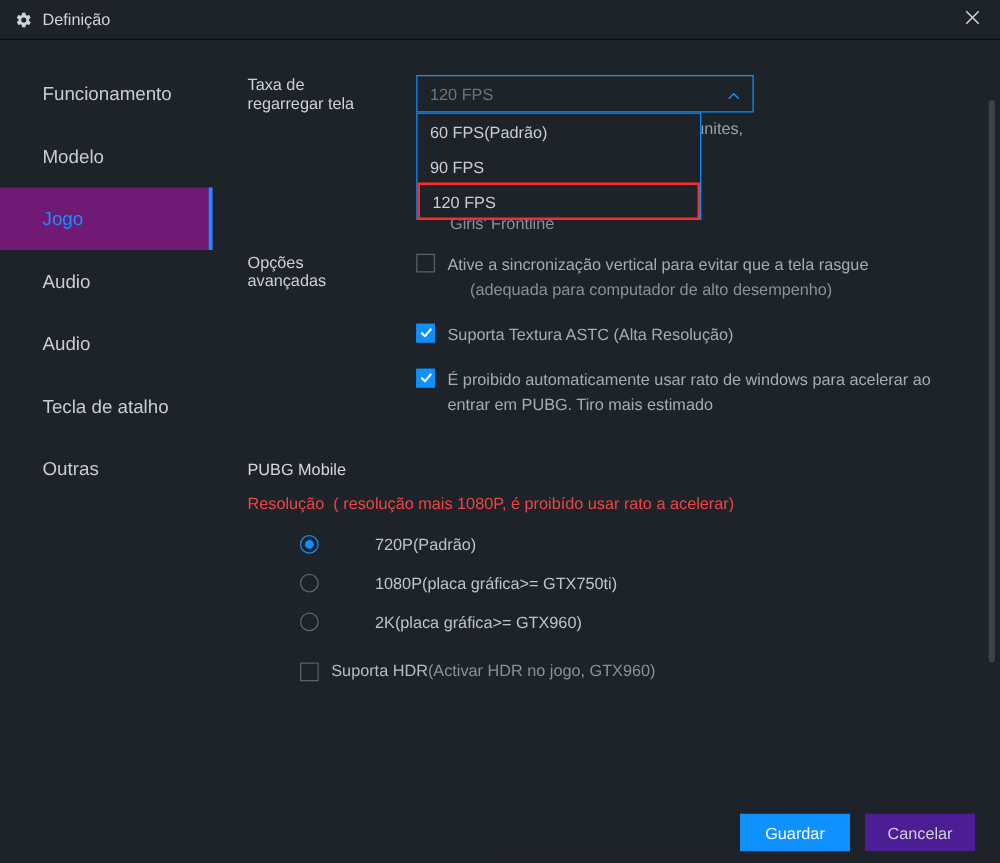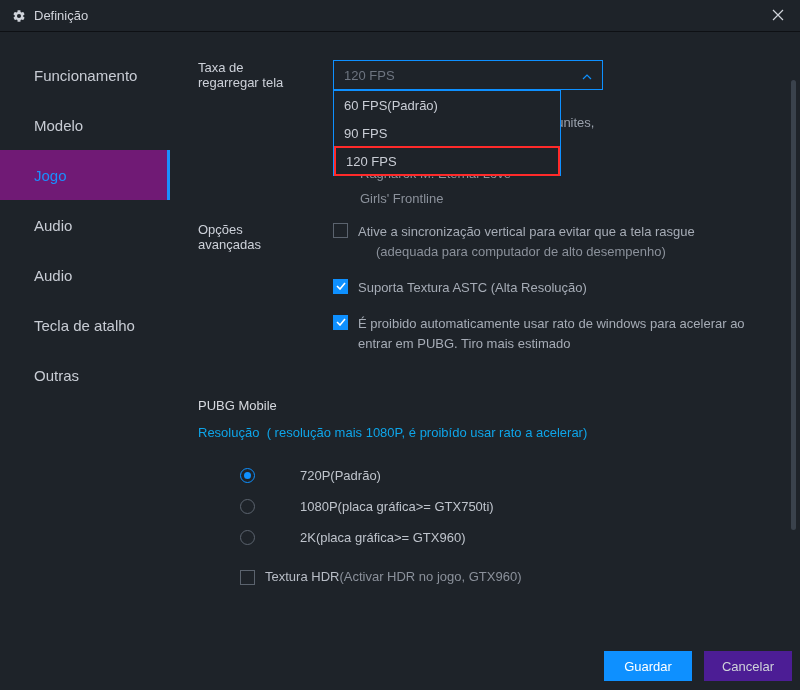--- a/index.html
+++ b/index.html
@@ -43,21 +43,21 @@
 }
 .main {
   flex: 1; position: relative;
   padding: 28px 20px 0 28px;
   overflow: hidden;
 }
 .scrollbar {
   position: absolute; right: 4px; top: 48px; width: 5px; height: 450px;
   background: #3a424c; border-radius: 3px;
 }
-.row { display: flex; margin-bottom: 28px; }
+.row { display: flex; margin-bottom: 8px; }
 .label-col { width: 135px; color: #cdd1d9; }
 .content-col { flex: 1; color: #9aa1ac; }
 .dropdown {
   position: relative;
   width: 270px;
   height: 30px;
   border: 1px solid #0e90ff;
   display: flex; align-items: center;
   padding: 0 10px;
   color: #6e7580;
@@ -94,42 +94,42 @@
   display: flex; align-items: center; justify-content: center;
 }
 .checkbox.checked {
   background: #0e90ff; border-color: #0e90ff;
 }
 .checkbox.checked svg { display: block; }
 .checkbox svg { display: none; }
 .opt-text { color: #a6acb6; line-height: 1.55; }
 .opt-text .sub { color: #8b919b; }
 .section-title { color: #d6d9df; margin: 18px 0 12px 0; font-size: 13px; }
-.res-note { color: #0ea5e9; margin-bottom: 28px; }
+.res-note { color: #ef4444; margin-bottom: 18px; }
 .radio-group { padding-left: 42px; }
 .radio-row { display: flex; align-items: center; margin-bottom: 16px; cursor: pointer; gap: 35px; }
 .radio {
   width: 15px; height: 15px; border-radius: 50%;
   border: 1.5px solid #5b636e;
   margin-right: 10px; flex-shrink: 0;
   display: flex; align-items: center; justify-content: center;
 }
 .radio.checked { border-color: #0e90ff; }
 .radio.checked::after {
   content: ""; width: 7px; height: 7px; border-radius: 50%;
   background: #0e90ff;
 }
 .radio-label { color: #bfc4cc; }
 .hdr-row { display: flex; align-items: center; margin-top: 22px; padding-left: 42px; }
 .hdr-row .opt-text { color: #b8bdc6; }
 .hdr-row .paren { color: #83899343; color:#8b919b; }
 .footer {
   height: 48px;
   display: flex; align-items: center; justify-content: flex-end;
-  padding-right: 8px;
+  padding-right: 20px;
   gap: 12px;
 }
 .btn {
   width: 88px; height: 30px;
   display: flex; align-items: center; justify-content: center;
   cursor: pointer;
   font-size: 13px;
 }
 .btn.primary { background: #0e90ff; color: #fff; }
 .btn.secondary { background: #4c1d95; color: #cfd3da; }
@@ -268,21 +268,21 @@
         <div class="radio"></div>
         <span class="radio-label">2K(placa gráfica&gt;= GTX960)</span>
       </div>
     </div>
 
     <div class="hdr-row">
       <div class="checkbox">
         
       </div>
       <span class="opt-text">
-        <span>Textura HDR</span><span class="paren">(Activar HDR no jogo, GTX960)</span>
+        <span>Suporta HDR</span><span class="paren">(Activar HDR no jogo, GTX960)</span>
       </span>
     </div>
 
   </div>
 </div>
 
 <div class="footer">
   <div class="btn primary">Guardar</div>
   <div class="btn secondary">Cancelar</div>
 </div>

